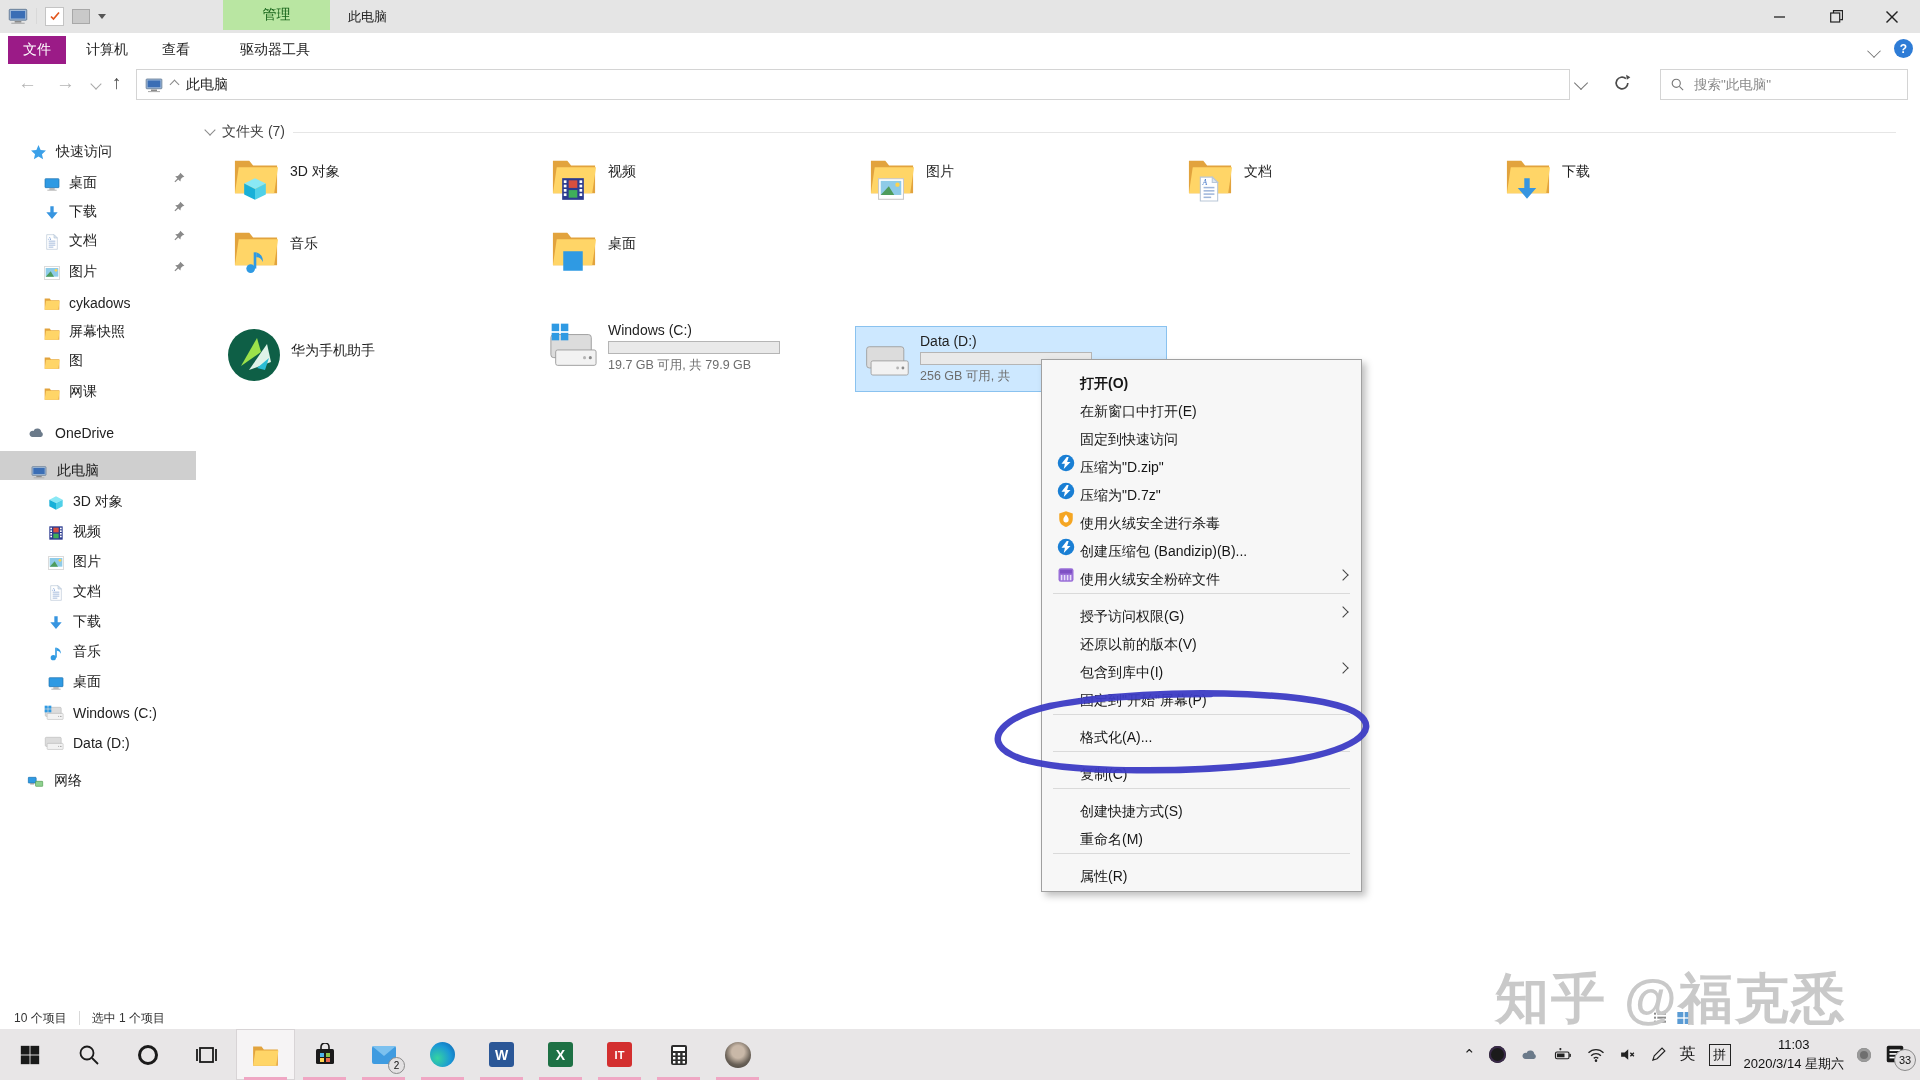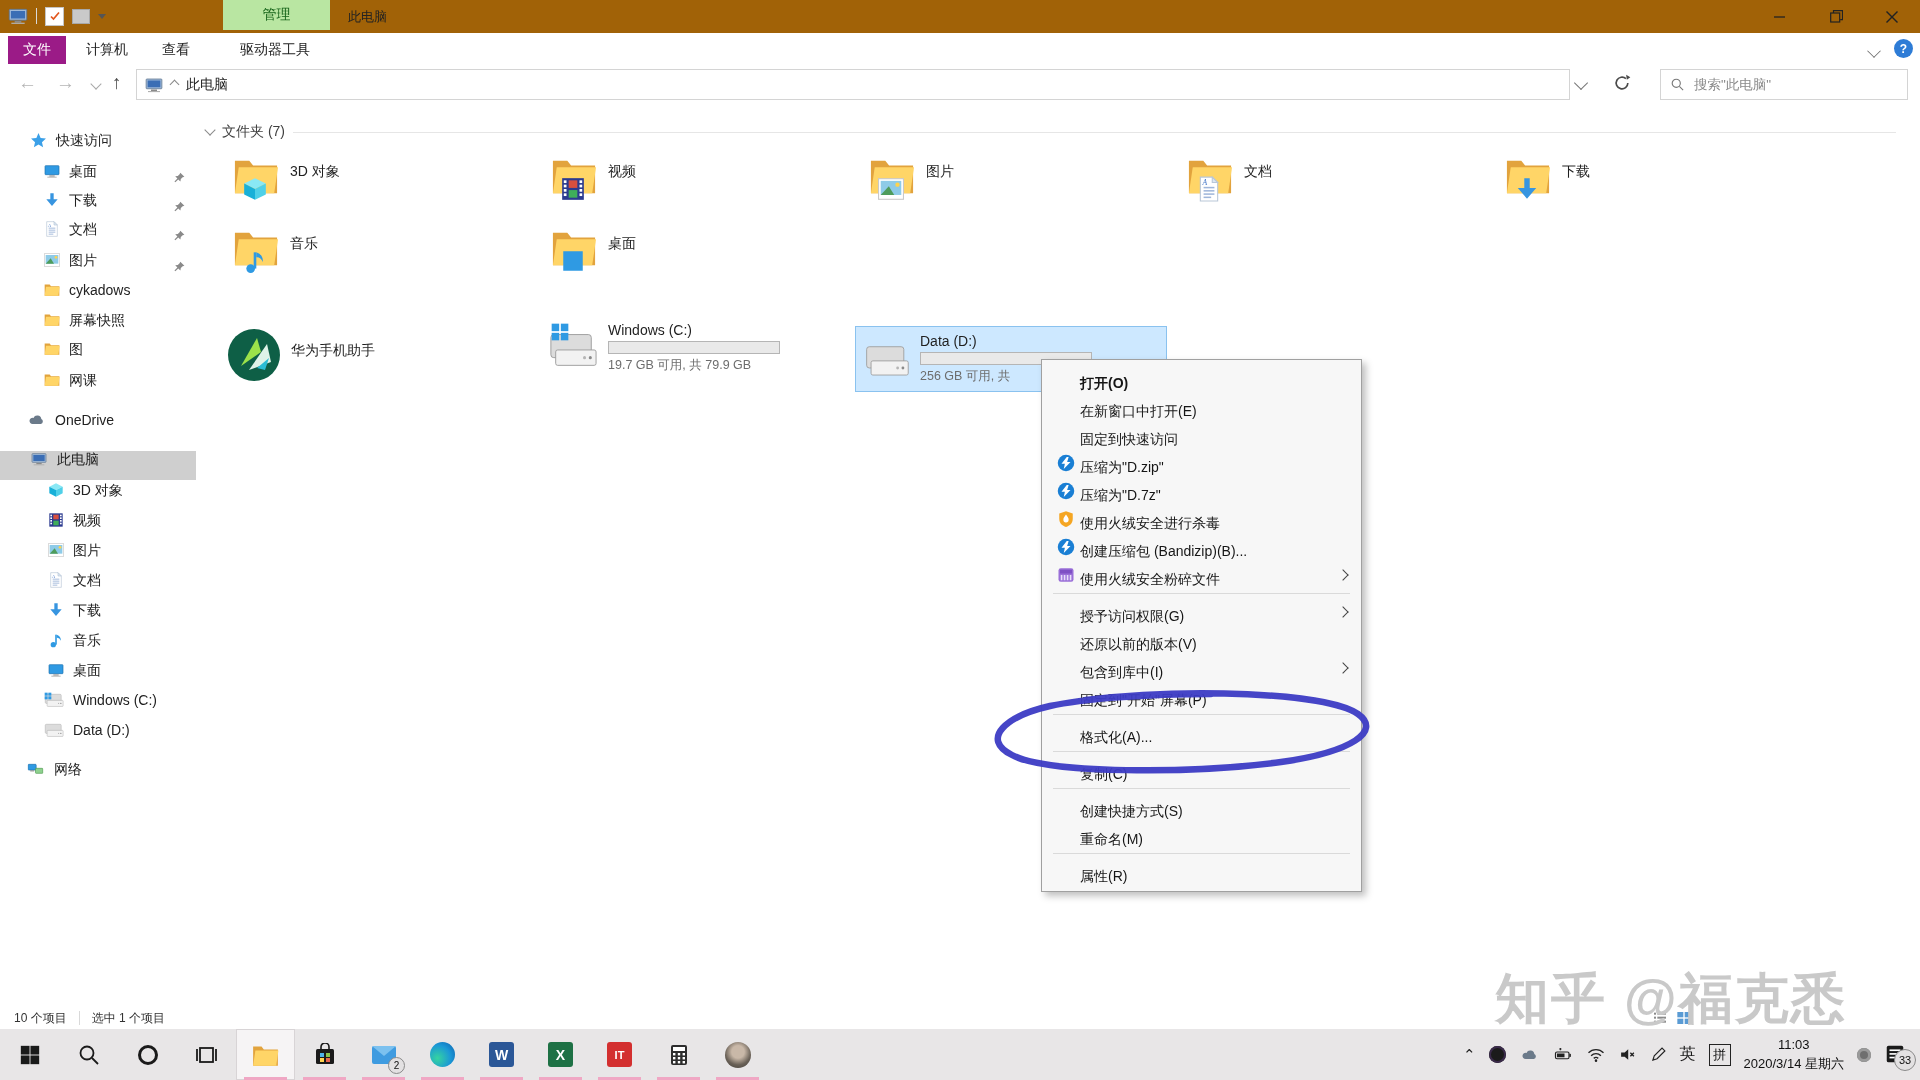--- a/index.html
+++ b/index.html
@@ -1,21 +1,21 @@
 <!DOCTYPE html>
 <html><head>
 <meta charset="utf-8">
 <style>
   html,body{margin:0;padding:0;}
   body{width:1920px;height:1080px;overflow:hidden;background:#fff;
        font-family:"Liberation Sans","DejaVu Sans",sans-serif;color:#1f1f1f;position:relative;}
   .abs{position:absolute;}
   svg.i{display:block;}
   
-  .titlebar{left:0;top:0;width:1920px;height:37px;background:#a16207;}
+  .titlebar{left:0;top:0;width:1920px;height:37px;background:#e5e5e5;}
   .qat{left:8px;top:6px;display:flex;align-items:center;gap:8px;}
   .qat .sep{width:1px;height:16px;background:#d9d9d9;}
   .caret-down{width:0;height:0;border-left:4px solid transparent;border-right:4px solid transparent;border-top:5px solid #555;}
   .manage{left:223px;top:0;width:107px;height:30px;background:#b9e6a2;color:#17641a;
           display:flex;align-items:center;justify-content:center;font-size:14px;}
   .wintitle{left:348px;top:8px;font-size:13px;color:#222;}
   .winbtn{top:0;width:56px;height:33px;display:flex;align-items:center;justify-content:center;}
   
   .tabsrow{left:0;top:33px;width:1920px;height:31px;background:#fff;border-bottom:1px solid #d9d9d9;}
   .filetab{left:8px;top:3px;width:58px;height:28px;background:#9b1b87;color:#fff;font-size:14px;
@@ -33,21 +33,21 @@
   .crumbchev{width:6px;height:6px;border-top:1.4px solid #888;border-right:1.4px solid #888;transform:rotate(45deg);}
   .addrtext{font-size:14px;color:#1f1f1f;}
   .addr-drop{left:1576px;top:14px;width:9px;height:9px;border-right:1.5px solid #777;border-bottom:1.5px solid #777;transform:rotate(45deg);}
   .searchbox{left:1660px;top:5px;width:248px;height:31px;border:1px solid #d4d4d4;background:#fff;
              display:flex;align-items:center;gap:7px;padding:0 9px;box-sizing:border-box;}
   .searchbox input{border:none;outline:none;font-size:13.5px;color:#444;width:180px;background:transparent;
                    font-family:"Liberation Sans","DejaVu Sans",sans-serif;}
   .searchbox input::placeholder{color:#8a8a8a;opacity:1;}
   
   .sidebar{left:0;top:106px;width:196px;height:901px;background:#fff;}
-  .srow{position:absolute;left:0;width:196px;height:29px;display:flex;align-items:flex-start;gap:9px;font-size:14px;color:#222;box-sizing:border-box;}
+  .srow{position:absolute;left:0;width:196px;height:29px;display:flex;align-items:flex-end;gap:9px;font-size:14px;color:#222;box-sizing:border-box;}
   .srow .pin{position:absolute;right:10px;top:8px;}
   .srow.sel{background:#cfcfcf;}
   
   .main{left:196px;top:106px;width:1724px;height:901px;background:#fff;}
   .secthead{position:absolute;display:flex;align-items:center;gap:8px;font-size:14px;color:#3f3f3f;width:1690px;}
   .secthead .rule{flex:1;height:1px;background:#e6e6e6;}
   .chev-d{width:7px;height:7px;border-right:1.4px solid #8a8a8a;border-bottom:1.4px solid #8a8a8a;transform:rotate(45deg);margin-top:-4px;}
   .ftile{position:absolute;width:300px;height:66px;display:flex;gap:11px;}
   .ficon{position:relative;width:46px;height:56px;}
   .fov{position:absolute;left:9px;top:22px;}

